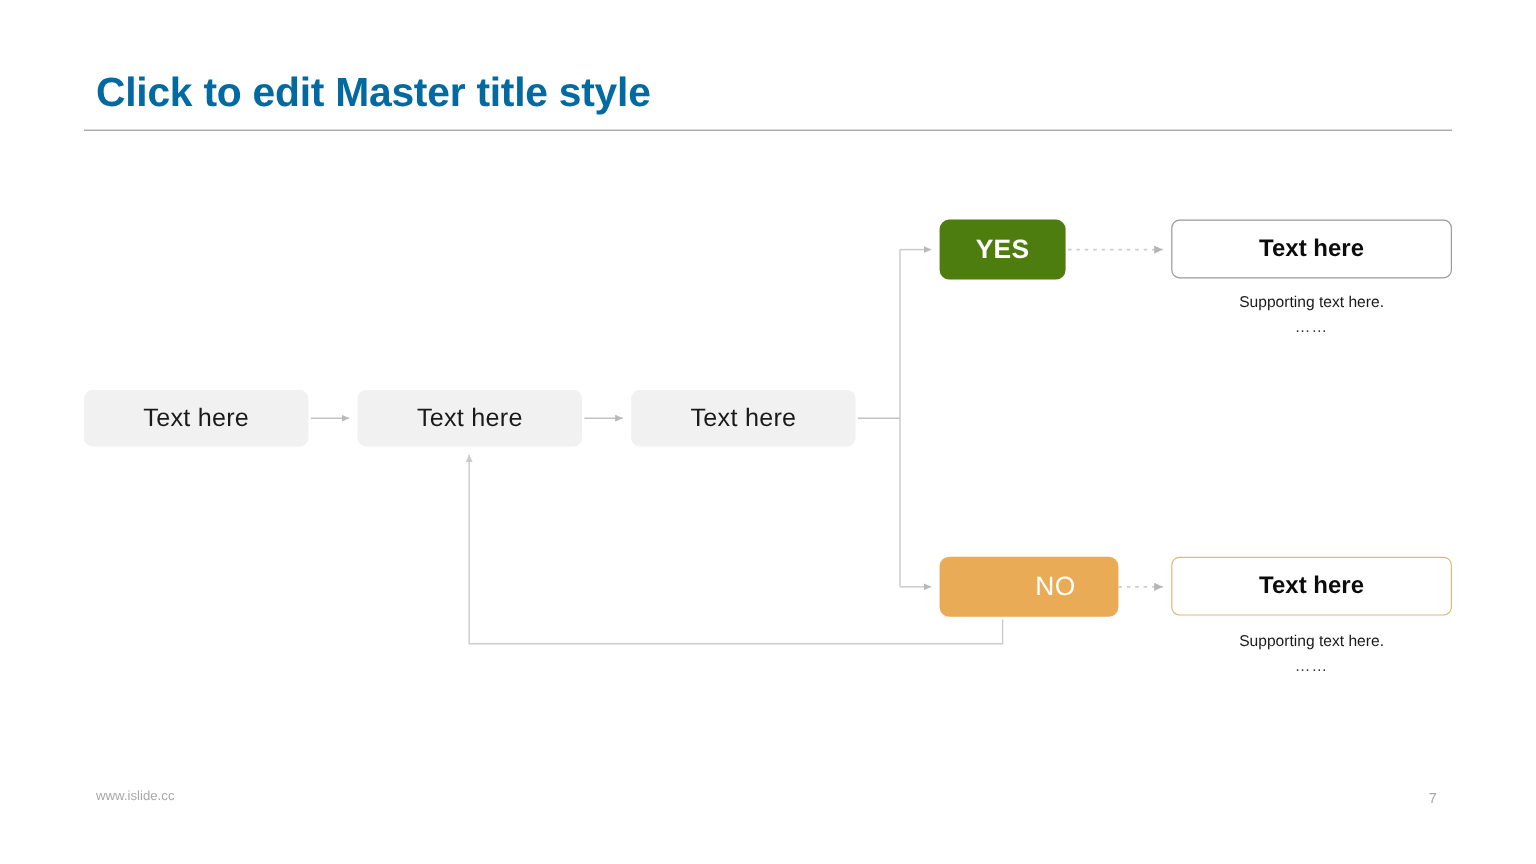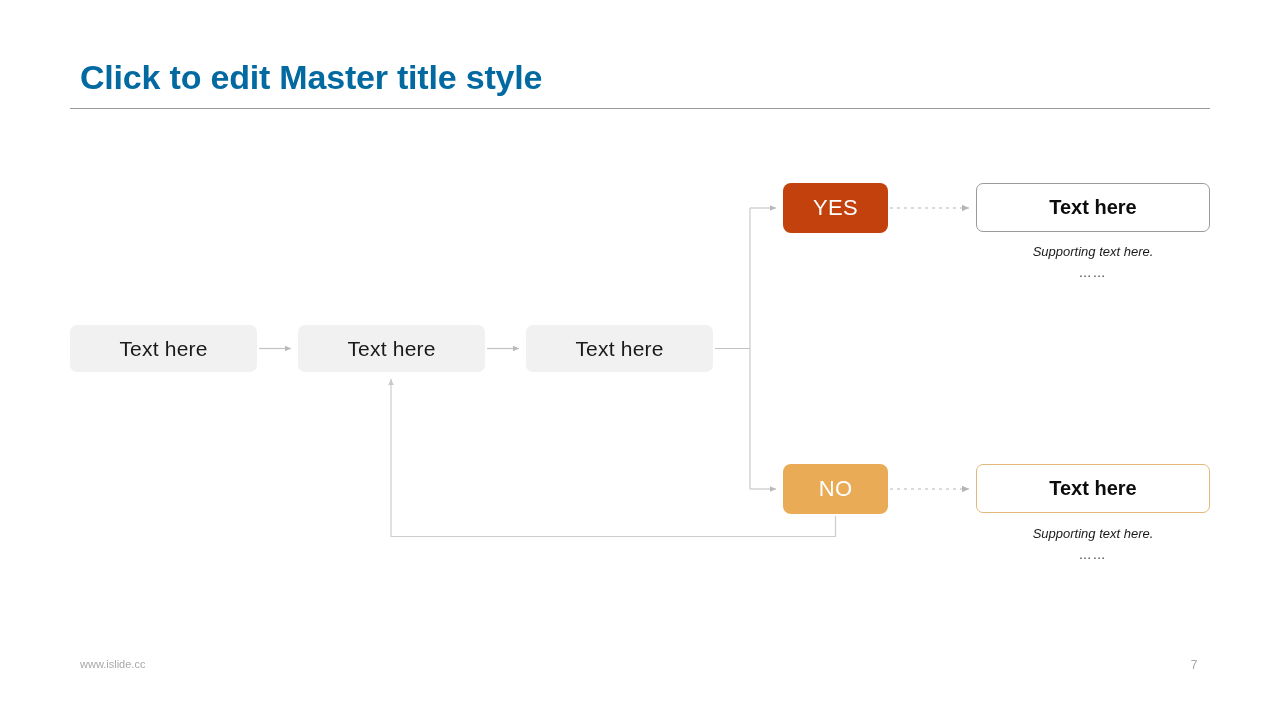--- a/index.html
+++ b/index.html
@@ -77,22 +77,22 @@
     width: 105px;
     height: 50px;
     border-radius: 8px;
     display: flex;
     align-items: center;
     justify-content: center;
     font-size: 22px;
     color: #ffffff;
     letter-spacing: 0.3px;
   }
-  #badge-yes { top: 183px; background: #c2410c; }
-  #badge-no  { top: 464px; background: #e9ab55; }
+  #badge-yes { top: 183px; background: #4d7c0f; font-weight: bold; }
+  #badge-no  { top: 464px; background: #e9ab55; padding-left: 44px; }
 
   
   .outcome-card {
     position: absolute;
     left: 976px;
     width: 234px;
     height: 49px;
     border-radius: 7px;
     background: #ffffff;
     display: flex;
@@ -107,21 +107,20 @@
   #outcome-no  { top: 464px; border: 1px solid #e3b87a; }
 
   .outcome-sub {
     position: absolute;
     left: 976px;
     width: 234px;
     text-align: center;
     font-size: 13px;
     color: #1a1a1a;
     line-height: 1.0;
-    font-style: italic;
   }
   #sub-yes { top: 245px; }
   #sub-no  { top: 527px; }
   .sub-dots {
     display: block;
     margin-top: 8px;
     font-size: 13px;
     letter-spacing: 1px;
     color: #3a3a3a;
   }

